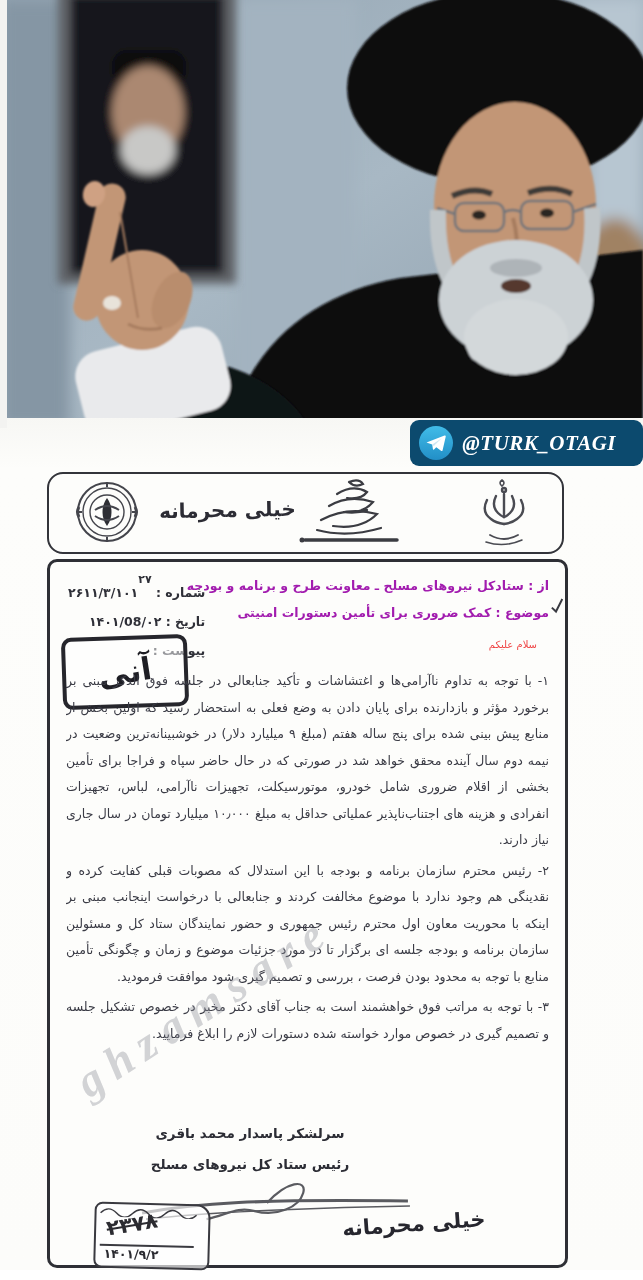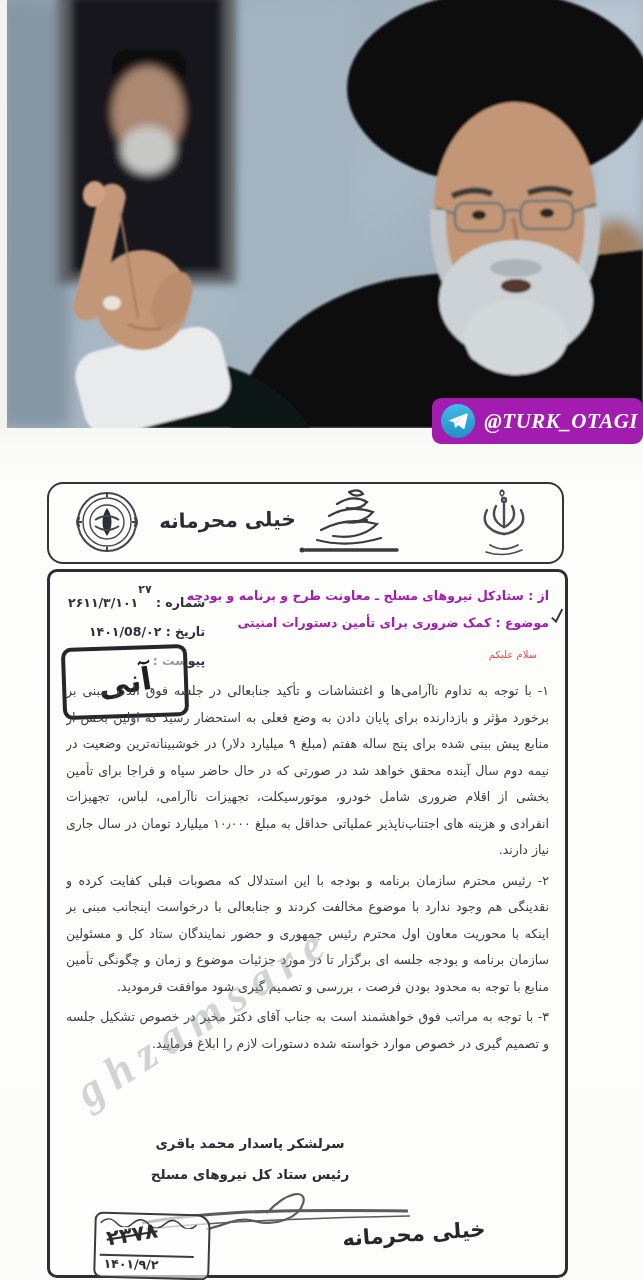--- a/index.html
+++ b/index.html
@@ -5,28 +5,28 @@
   html,body{margin:0;padding:0;}
   body{width:643px;height:1280px;position:relative;overflow:hidden;background:#ffffff;
        font-family:"DejaVu Sans",sans-serif;}
 
   
   .photo-section{position:absolute;top:0;left:0;width:643px;height:428px;background:#9aabb8;overflow:hidden;}
   .photo-svg{display:block;width:643px;height:428px;}
   .left-strip{position:absolute;left:0;top:0;width:7px;height:428px;background:#f3f3f1;z-index:4;}
 
   
-  .badge{position:absolute;top:398px;right:0;height:46px;background:#a21caf;border-radius:9px;
-         display:flex;align-items:center;gap:9px;padding:0 5px 0 9px;z-index:9;}
+  .badge{position:absolute;top:420px;right:0;height:46px;background:#0c4a6e;border-radius:9px;
+         display:flex;align-items:center;gap:9px;padding:0 27px 0 9px;z-index:9;}
   .badge-text{color:#ffffff;font-family:"Liberation Serif",serif;font-style:italic;font-weight:bold;
               font-size:21px;letter-spacing:.5px;white-space:nowrap;}
   .tg{width:34px;height:34px;flex:0 0 auto;}
 
   
-  .doc-section{position:absolute;top:428px;left:0;width:643px;height:852px;
+  .doc-section{position:absolute;top:418px;left:0;width:643px;height:852px;
                background:linear-gradient(180deg,#f7f7f4 0%,#fdfdfb 6%,#fcfcfa 100%);}
 
   .box1{position:absolute;left:47px;top:54px;width:513px;height:78px;border:2.5px solid #33343a;
         border-radius:16px;background:#fdfdfb;}
   .seal{position:absolute;left:26px;top:6px;width:64px;height:64px;}
   .cls{position:absolute;left:110px;top:24px;font-weight:bold;font-size:20px;color:#2c2c34;
        transform:rotate(-1deg);direction:rtl;}
   .callig{position:absolute;left:242px;top:2px;width:120px;height:72px;}
   .emblem{position:absolute;right:26px;top:1px;width:64px;height:76px;}
 

